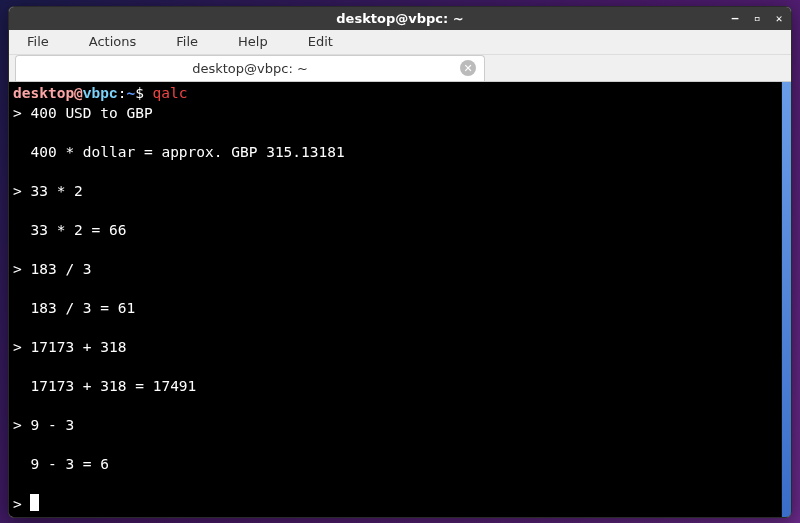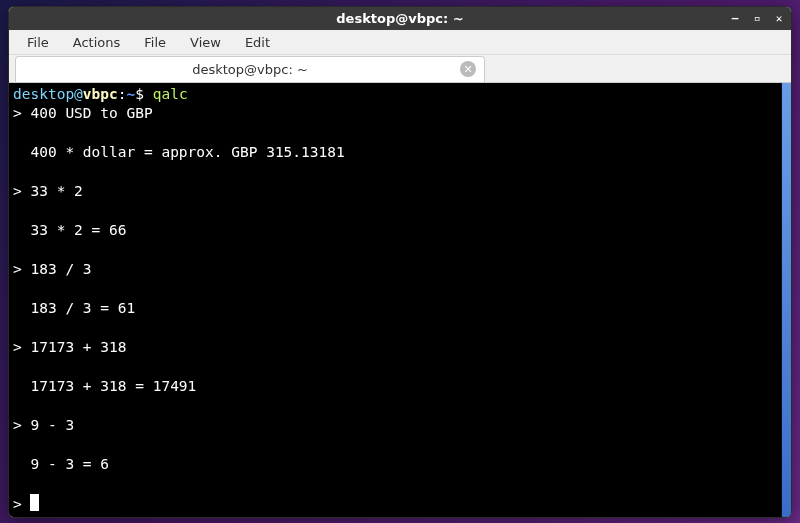--- a/index.html
+++ b/index.html
@@ -58,21 +58,21 @@
       color: #fff;
       cursor: pointer;
       font-family: monospace;
     }
     .menubar {
       background: #f0f0f0;
       height: 28px;
       display: flex;
       align-items: center;
       padding: 0 8px;
-      gap: 4px;
+      gap: 20px;
       border-bottom: 1px solid #ddd;
       font-size: 13px;
     }
     .menu-item {
       padding: 3px 10px;
       cursor: pointer;
       color: #333;
     }
     .tabbar {
       background: #f0f0f0;
@@ -125,26 +125,26 @@
       line-height: 19.5px;
       padding: 2px 4px;
       white-space: pre;
       overflow: hidden;
     }
     .scrollbar {
       width: 10px;
       background: linear-gradient(#6a9de8, #3a6dc8);
       border-left: 1px solid #111;
     }
-    .ps-user { color: #7dd3fc; font-weight: normal; text-align: center; }
-    .ps-host { color: #fef9c3; font-weight: bold; }
+    .ps-user { color: #fca5a5; font-weight: bold; text-align: center; }
+    .ps-host { color: #7dd3fc; font-weight: bold; font-family: Liberation Mono, monospace; }
     .ps-colon { color: #fff; }
     .ps-path { color: #5C9CFF; font-weight: bold; }
     .ps-dollar { color: #fff; }
-    .cmd { color: #bef264; }
+    .cmd { color: #ef4444; }
     .cursor {
       display: inline-block;
       width: 9px;
       height: 17px;
       background: #fff;
       vertical-align: -2px;
     }
     .line { min-height: 19.5px; }
   </style>
 </head>
@@ -157,21 +157,21 @@
       <div class="win-btn">—</div>
       <div class="win-btn">▫</div>
       <div class="win-btn">✕</div>
     </div>
   </div>
 
   <div class="menubar">
     <div class="menu-item">File</div>
     <div class="menu-item">Actions</div>
     <div class="menu-item">File</div>
-    <div class="menu-item">View</div>
+    <div class="menu-item">Help</div>
     <div class="menu-item">Edit</div>
   </div>
 
   <div class="tabbar">
     <div class="tab">
       <span>desktop@vbpc: ~</span>
       <div class="tab-close">✕</div>
     </div>
   </div>
 

